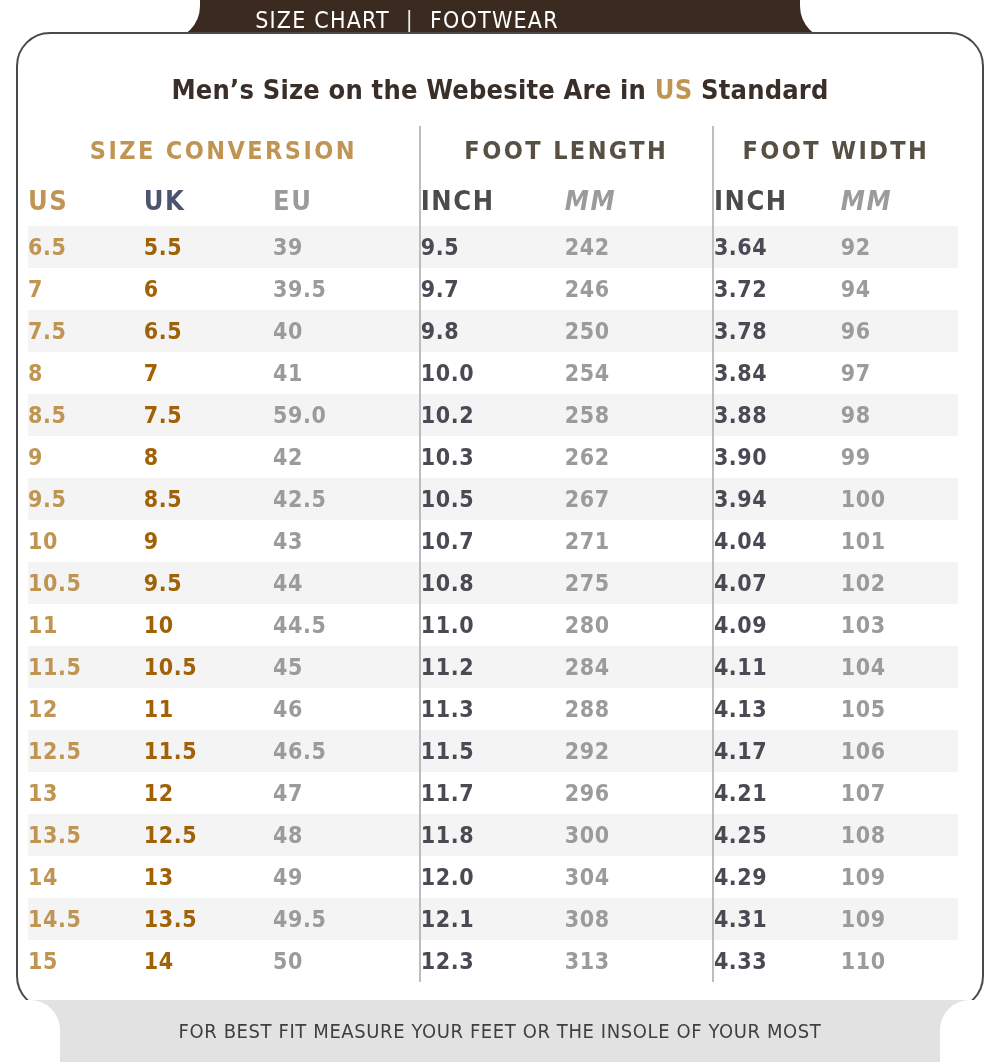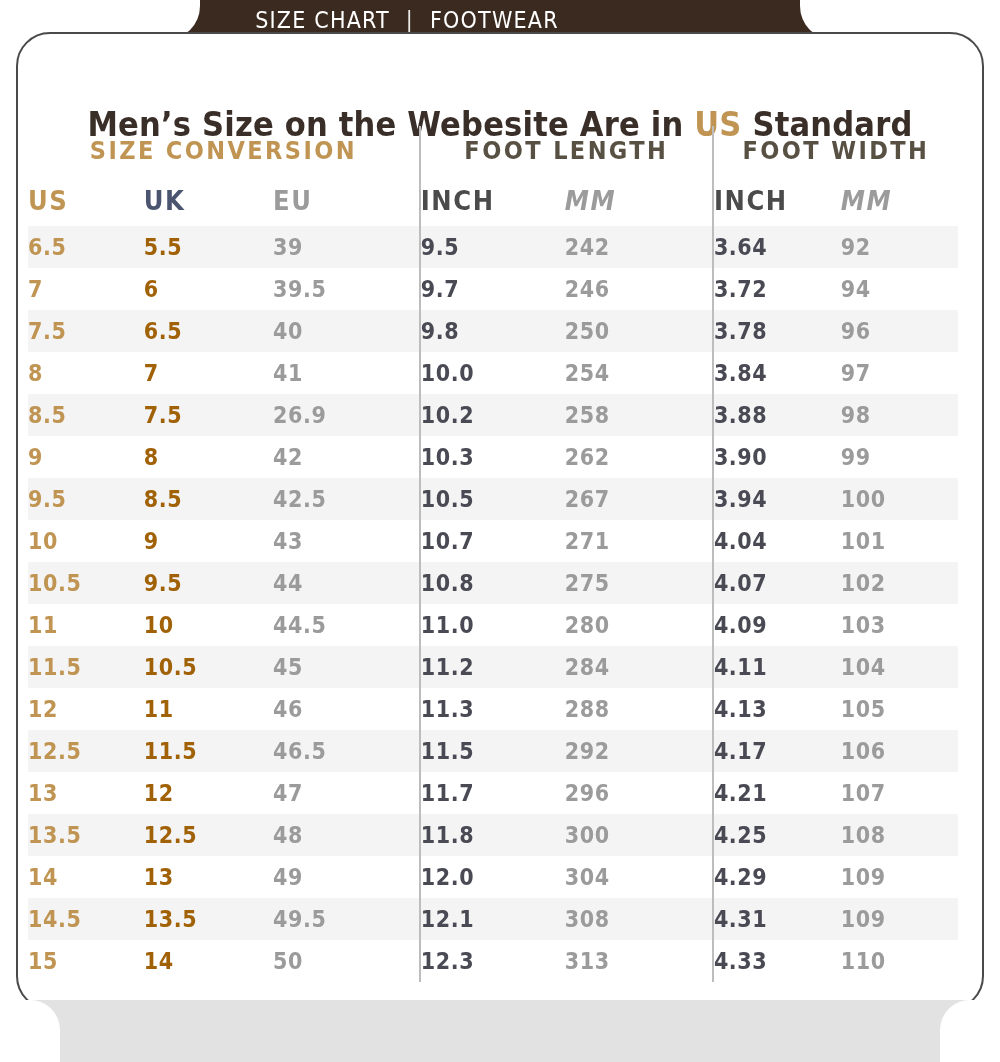--- a/index.html
+++ b/index.html
@@ -64,24 +64,23 @@
     border-radius: 34px;
   }
 
   .title {
     position: absolute;
     top: 40px;
     left: 0; right: 0;
     text-align: center;
     font-family: "DejaVu Sans Condensed", "Liberation Sans", sans-serif;
     font-weight: bold;
-    font-size: 34px;
+    font-size: 27px;
     color: #3a2f28;
     letter-spacing: .2px;
-    margin-top: 30px;
   }
   .title .hl { color: #c09553; }
 
   
   table.chart {
     position: absolute;
     top: 92px;
     left: 10px;
     width: 930px;
     border-collapse: collapse;
@@ -257,21 +256,21 @@
             <td class="v-uk">7</td>
             <td class="v-eu">41</td>
             <td class="v-inch sep-left">10.0</td>
             <td class="v-mm">254</td>
             <td class="v-inch sep-left">3.84</td>
             <td class="v-mm">97</td>
           </tr>
           <tr class="alt">
             <td class="v-us">8.5</td>
             <td class="v-uk">7.5</td>
-            <td class="v-eu">26.9</td>
+            <td class="v-eu">59.0</td>
             <td class="v-inch sep-left">10.2</td>
             <td class="v-mm">258</td>
             <td class="v-inch sep-left">3.88</td>
             <td class="v-mm">98</td>
           </tr>
           <tr>
             <td class="v-us">9</td>
             <td class="v-uk">8</td>
             <td class="v-eu">42</td>
             <td class="v-inch sep-left">10.3</td>
@@ -388,15 +387,16 @@
             <td class="v-mm">110</td>
           </tr>
         </tbody>
     </table>
   </div>
 
   <div class="footer"></div>
   <div class="fnotch left"></div>
   <div class="fnotch right"></div>
   <div class="footer-inner">
+    <span>FOR BEST FIT MEASURE YOUR FEET OR THE INSOLE OF YOUR MOST</span>
   </div>
 
 </div>
 
 </body></html>

